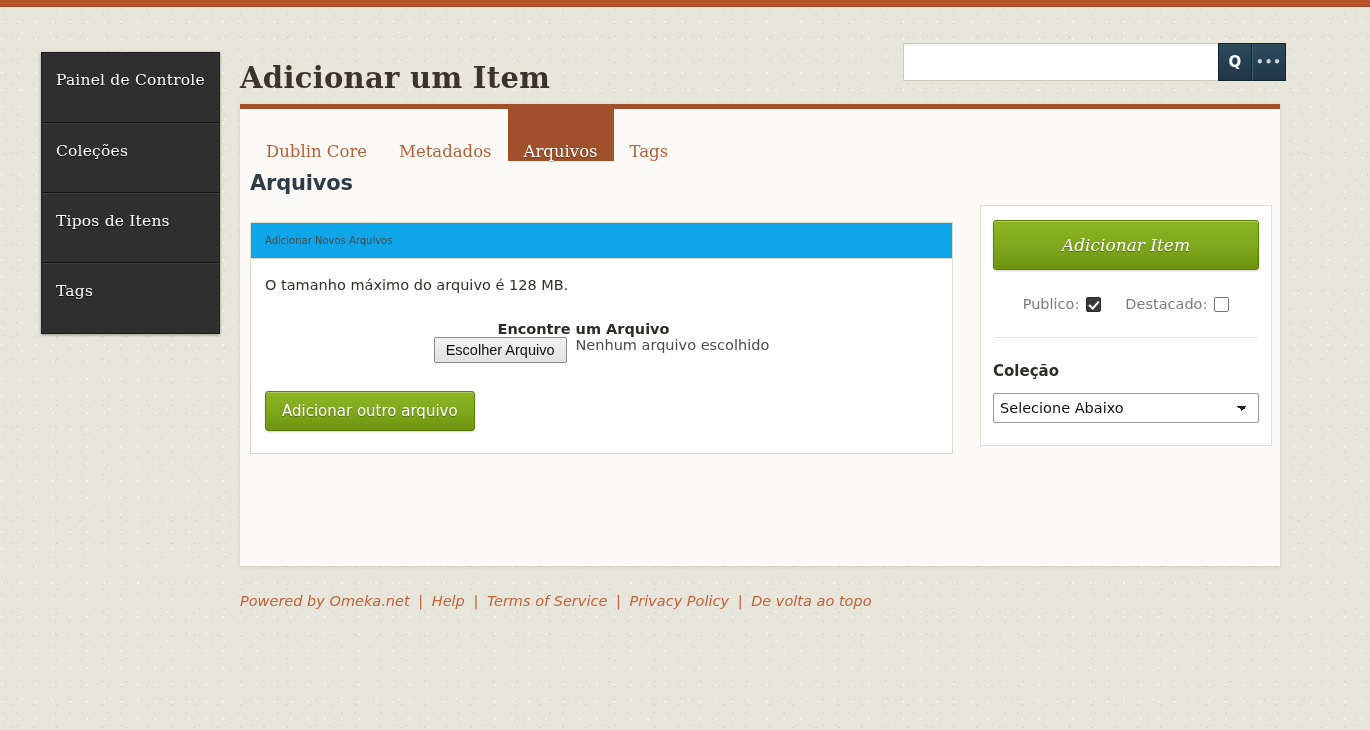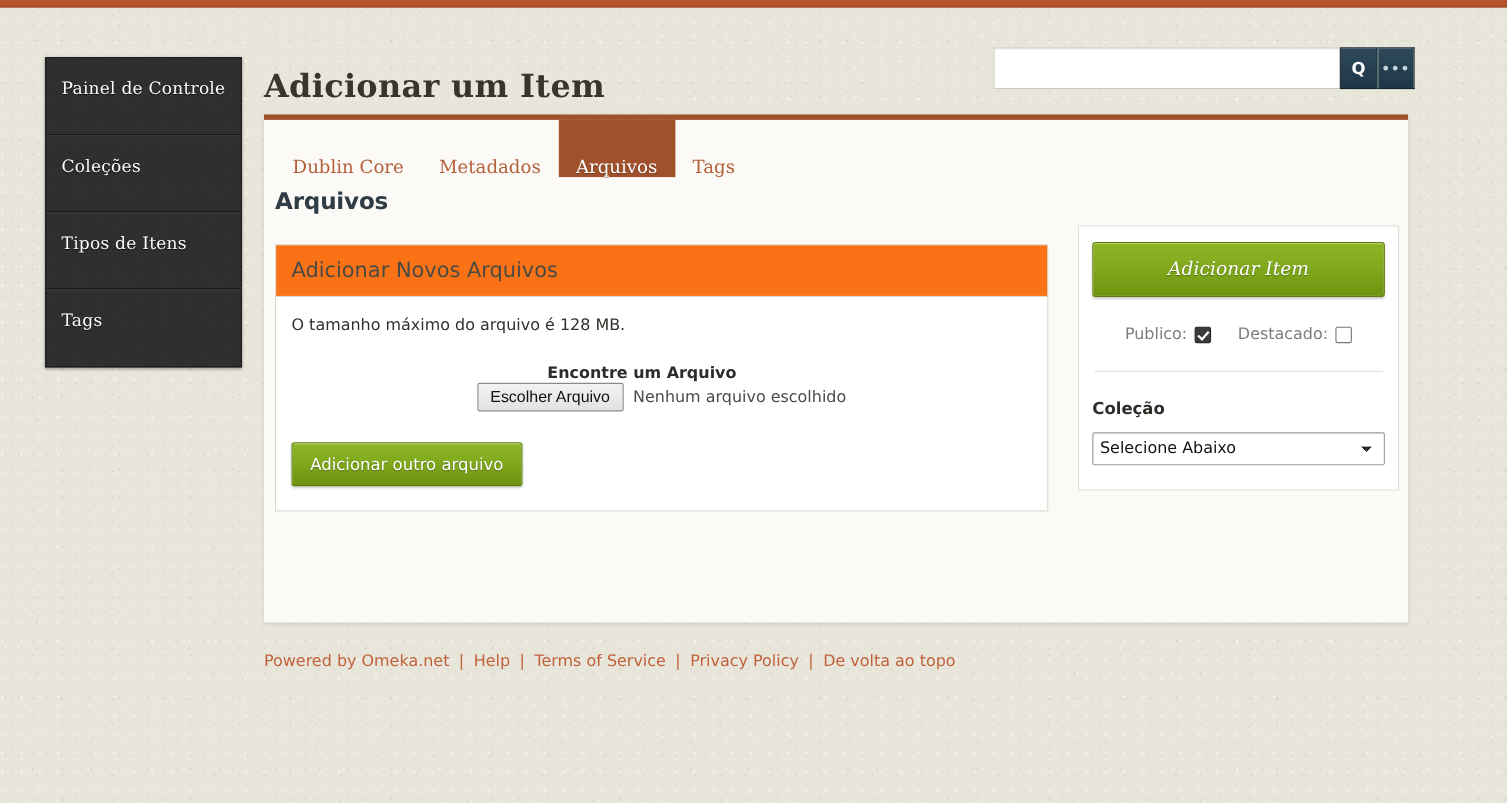--- a/index.html
+++ b/index.html
@@ -142,40 +142,40 @@
     margin: 10px 0 0 0;
     letter-spacing: -.2px;
   }
   #fieldset {
     margin-top: 27px;
     border: 1px solid #ddd9cb;
     background: #ffffff;
     width: 703px;
   }
   #fieldset-legend {
-    background: #f97316;
+    background: #0ea5e9;
     border-bottom: 1px solid #ddd9cb;
     padding: 12px 14px;
-    font-size: 19px;
+    font-size: 10px;
     color: #4a4a44;
   }
   #fieldset-body { padding: 18px 14px 22px 14px; }
   #max-size-note {
     font-size: 14.5px;
     color: #32302b;
     margin: 0 0 28px 0;
   }
   .file-row { display: flex; align-items: center; margin-bottom: 28px; flex-direction: column; }
   #file-label {
     font-size: 14.5px;
     font-weight: bold;
     color: #2e2c28;
     width: 208px;
   }
-  .file-input-fake { display: flex; align-items: center; }
+  .file-input-fake { display: flex; }
   #choose-file-btn {
     border: 1px solid #8a8a8a;
     background: linear-gradient(to bottom, #f2f2f2 0%, #e2e2e2 100%);
     border-radius: 2px;
     font-family: "Liberation Sans", sans-serif;
     font-size: 14.5px;
     color: #111;
     padding: 4px 11px;
     cursor: pointer;
   }
@@ -275,20 +275,21 @@
     background-repeat: no-repeat;
   }
 
   
   #footer {
     position: absolute; left: 240px; top: 593px;
     font-family: "DejaVu Sans", sans-serif;
     font-size: 14.5px;
     color: #c2613c;
     white-space: nowrap;
+    font-style: italic;
   }
   #footer a, #footer .flink {
     color: #c2613c;
     text-decoration: none;
     cursor: pointer;
   }
   #footer .sep { color: #c2613c; margin: 0 4px; }
 </style>
 </head>
 <body>

